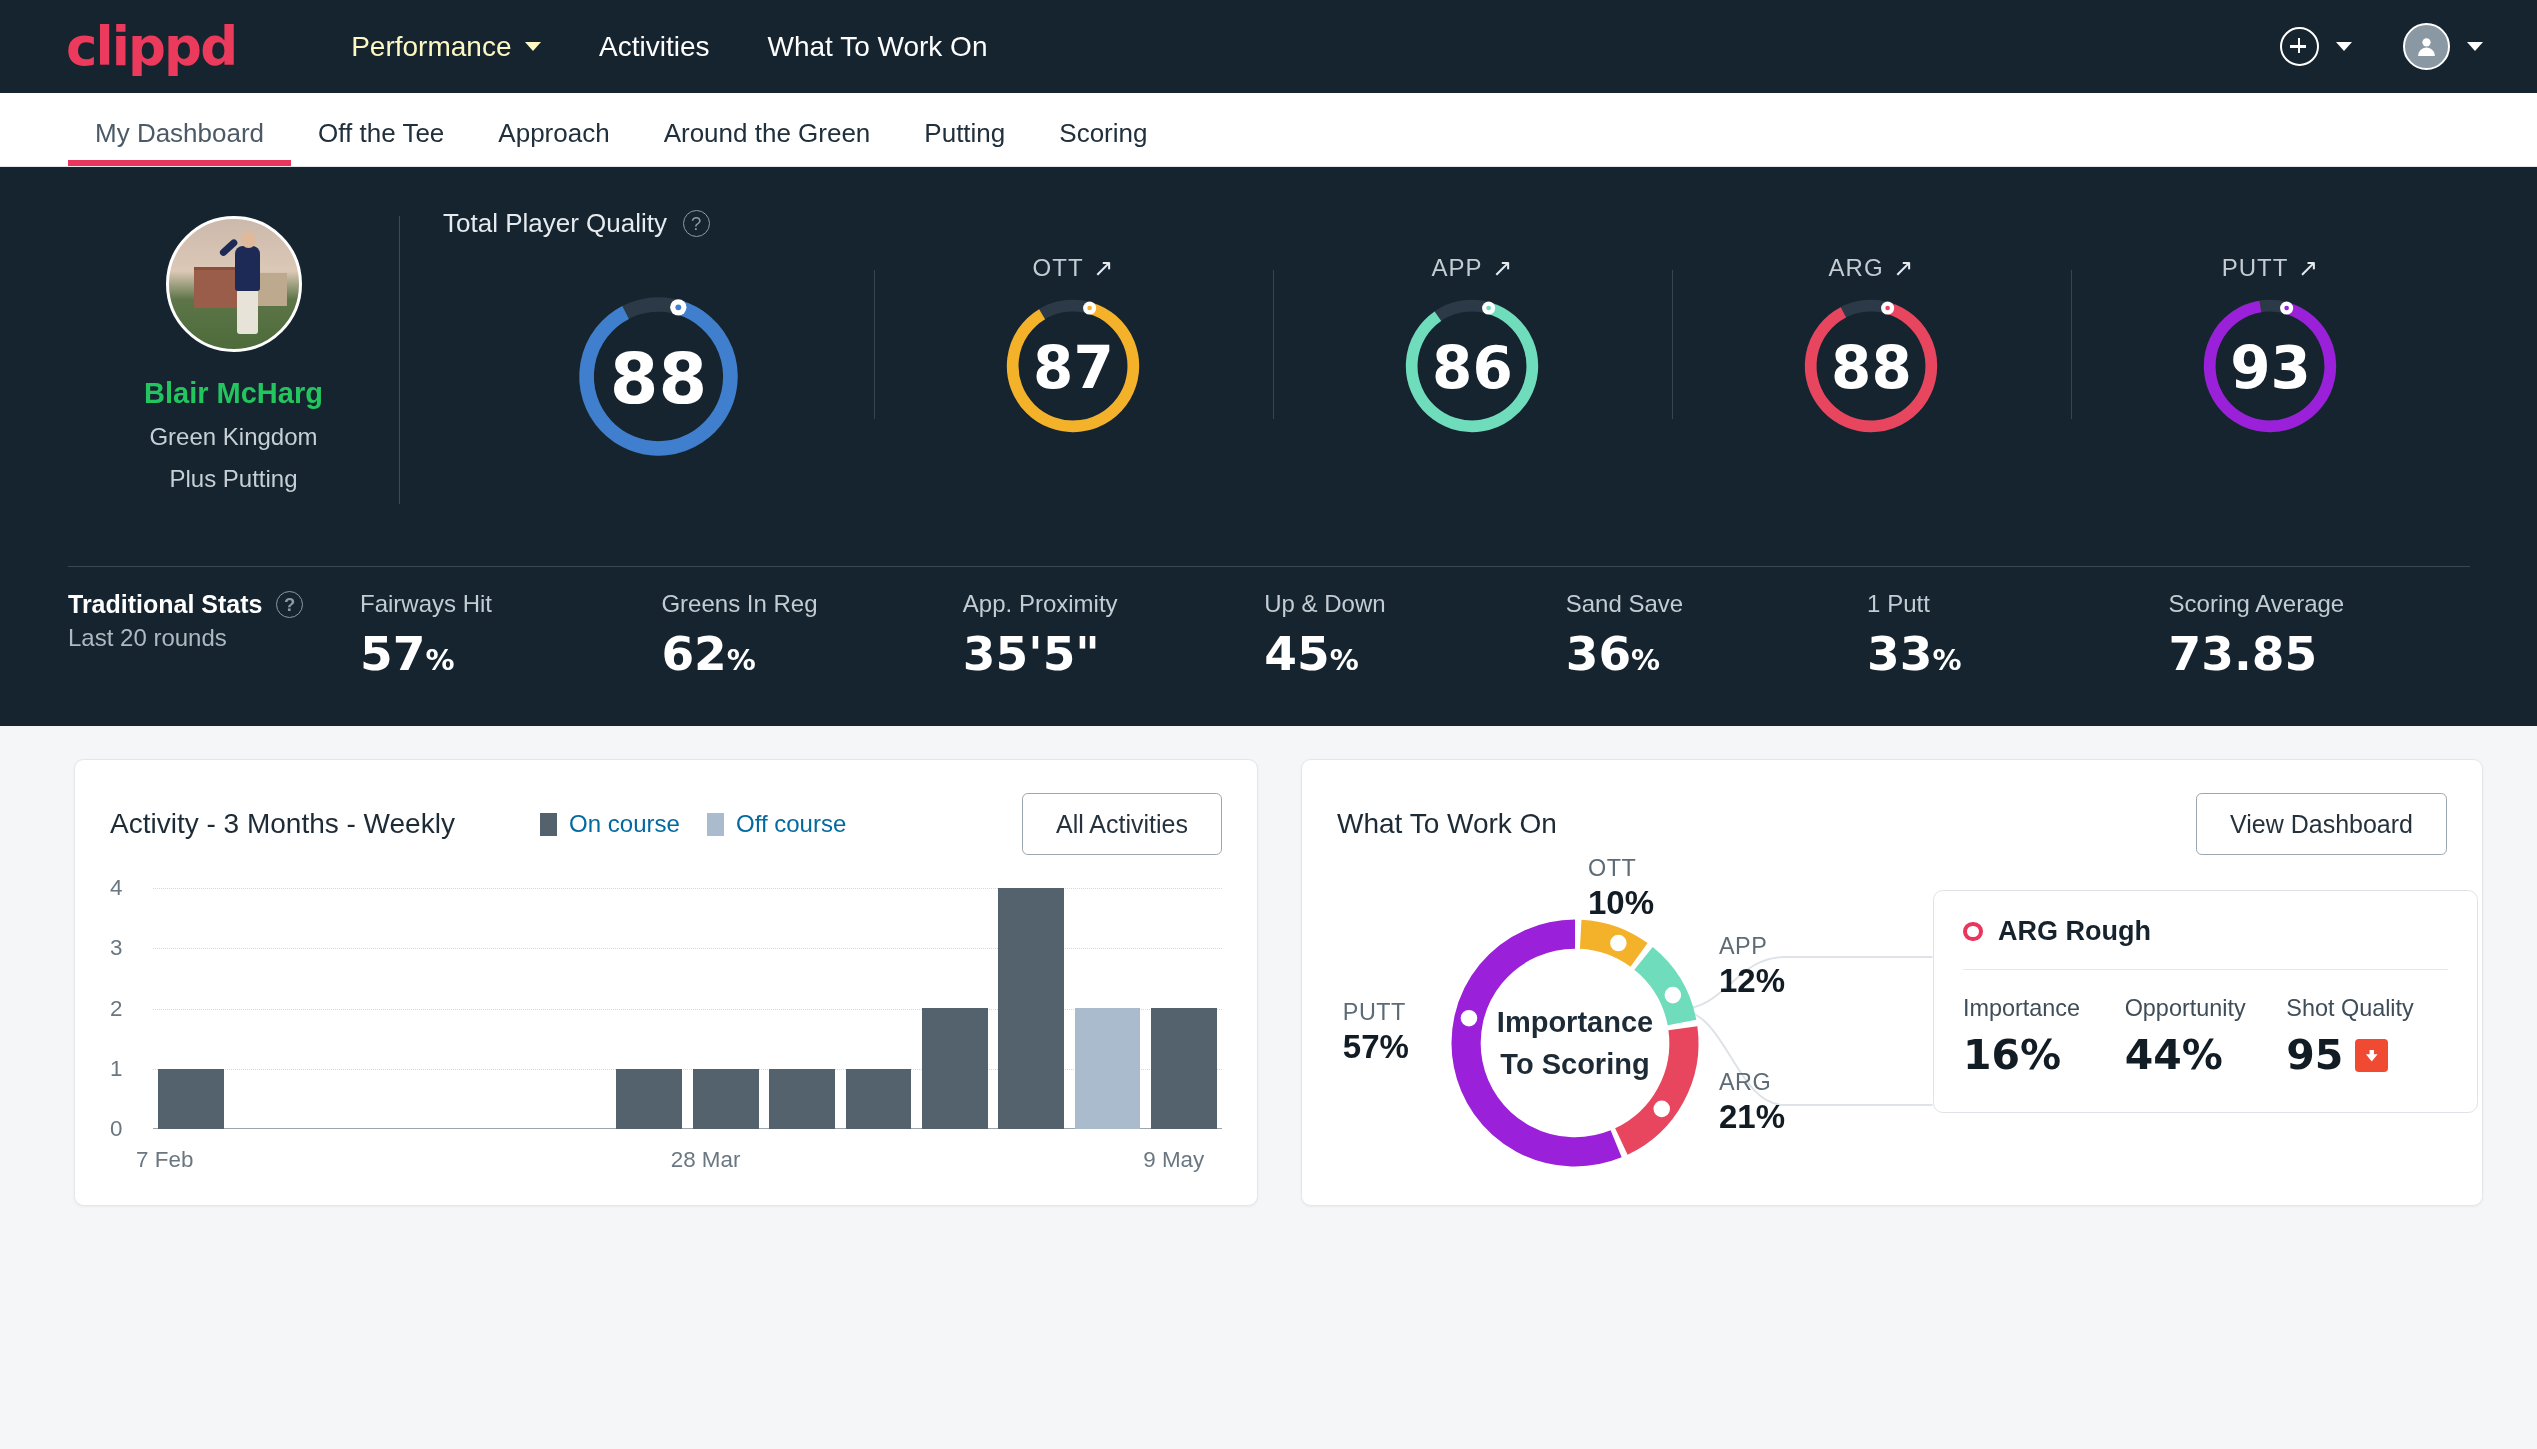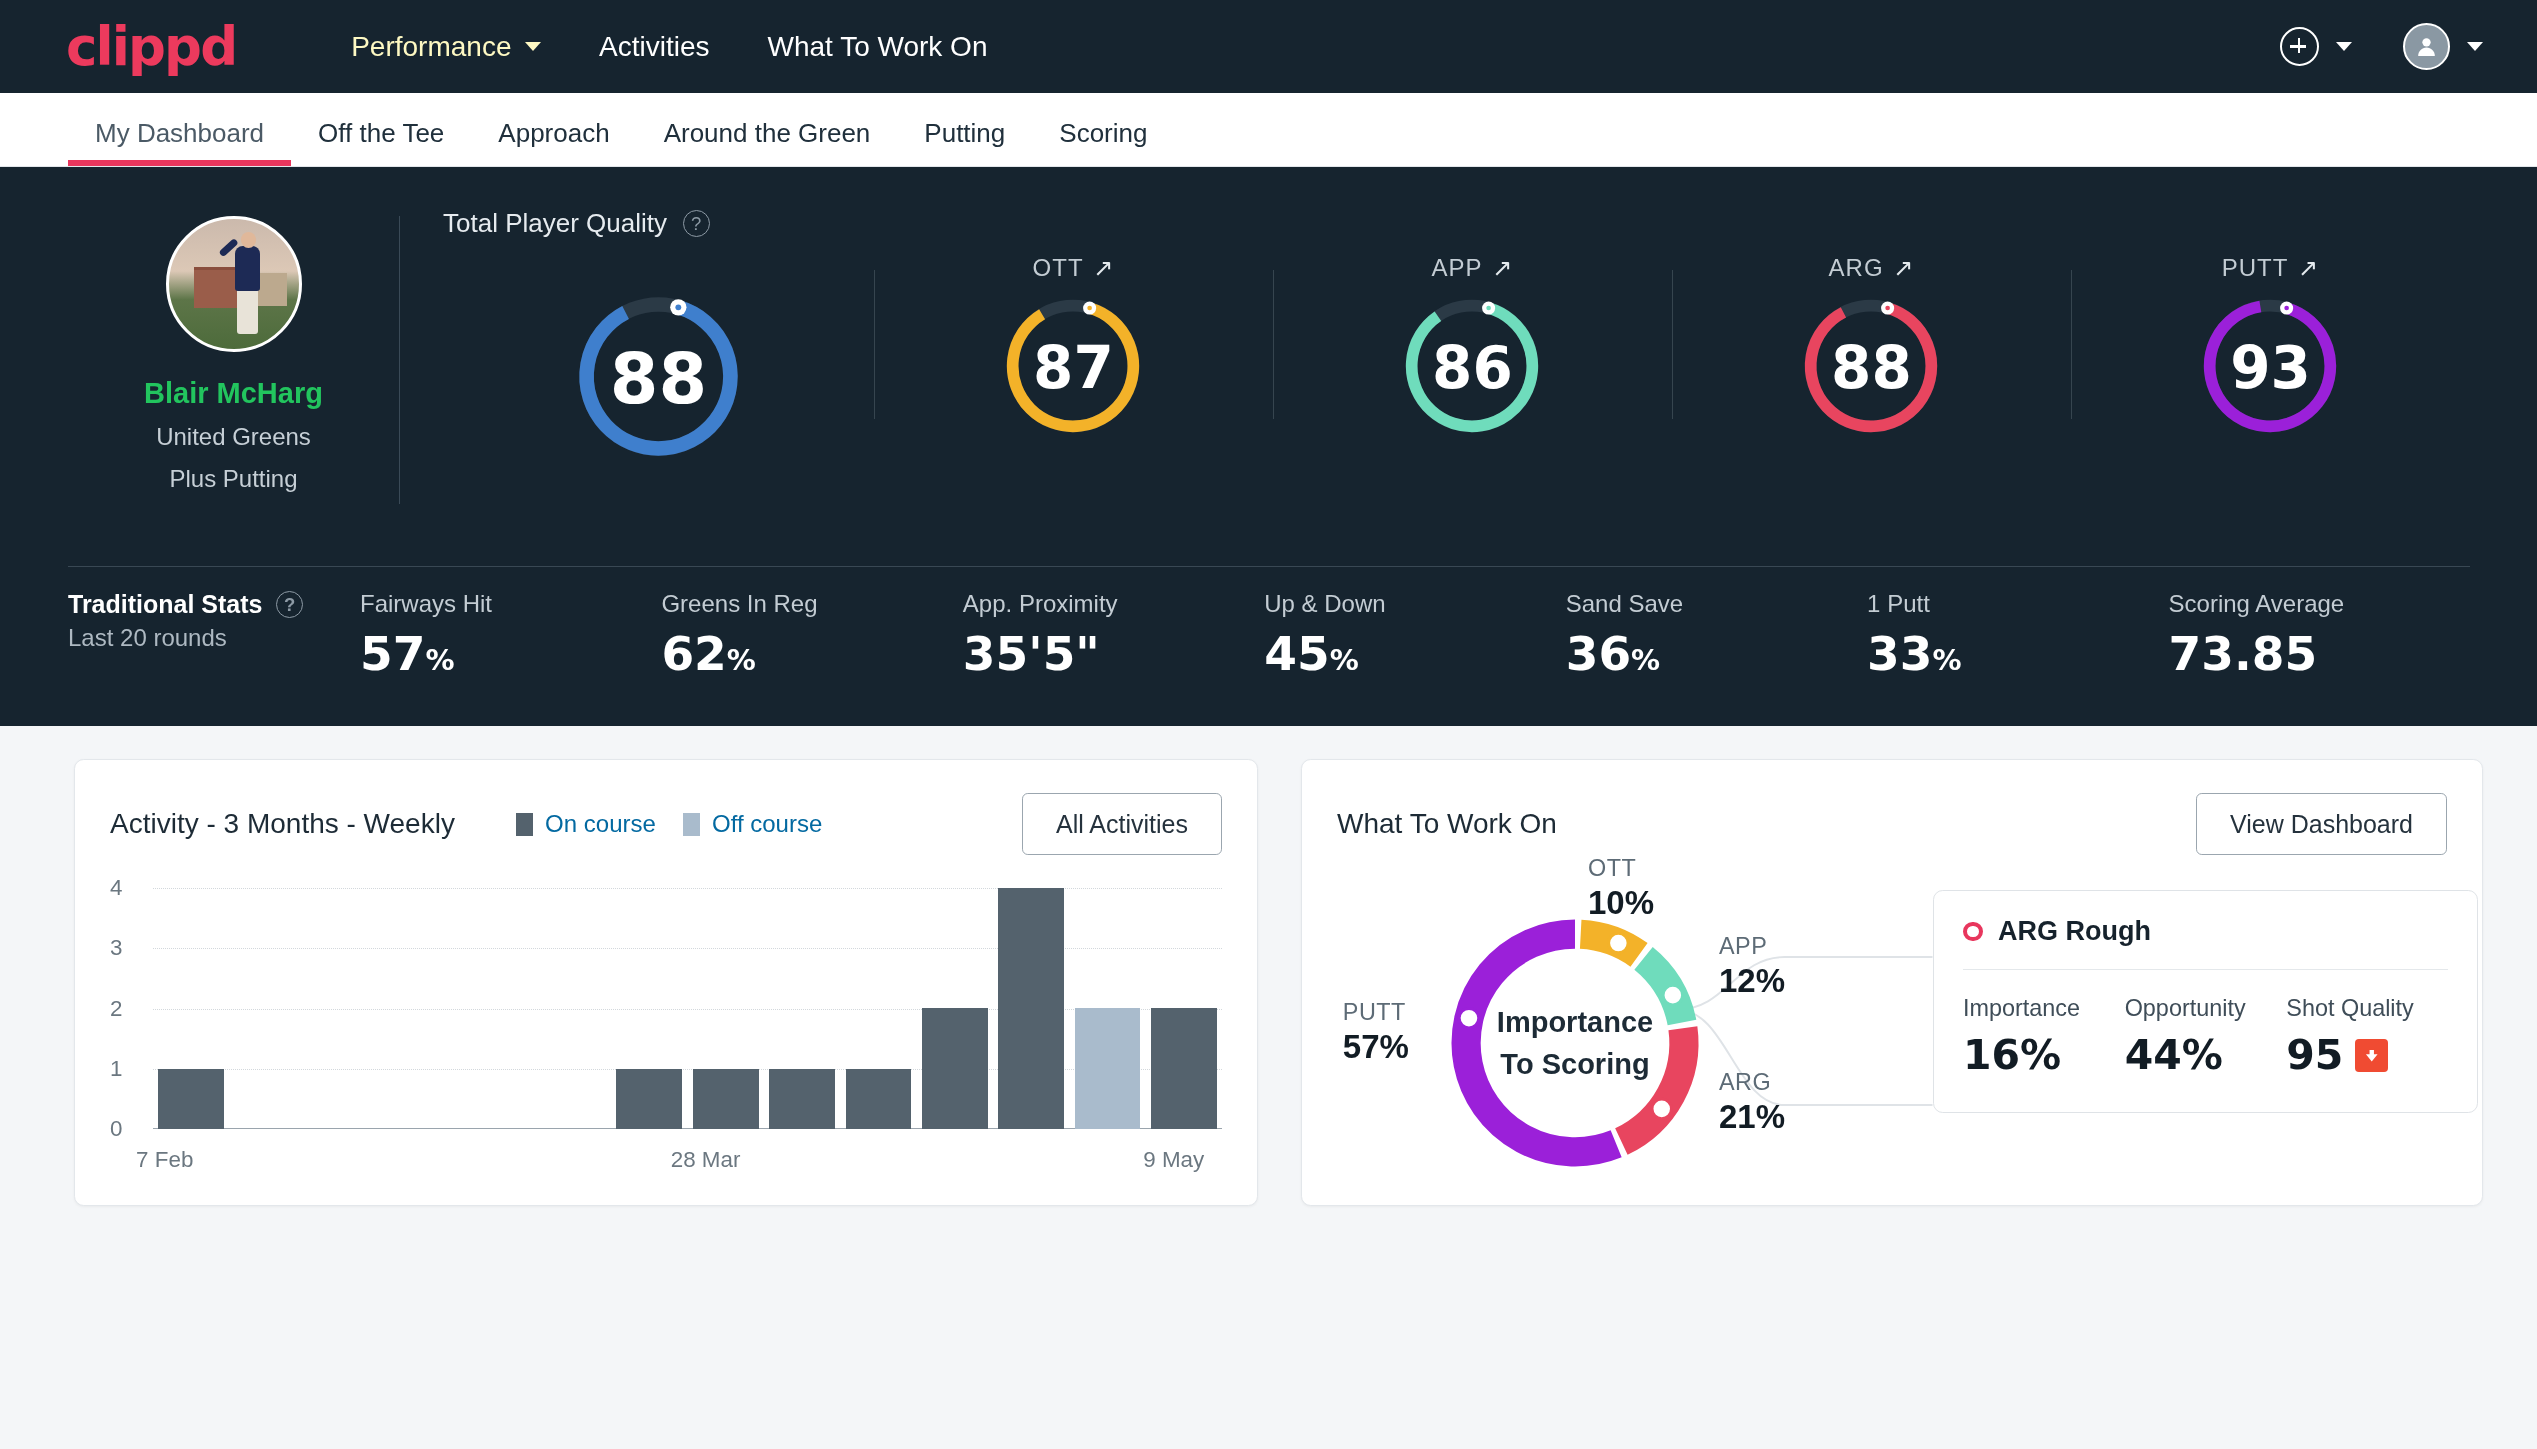--- a/index.html
+++ b/index.html
@@ -237,21 +237,21 @@
   .card {
     background: #ffffff;
     border: 1px solid #e3e7eb;
     border-radius: 9.7px;
     box-shadow: 0 1px 2.9px rgba(0,0,0,.05);
     padding: 33px 35px 25px 35px;
   }
   .card.left { width: 1184px; }
   .card.right { flex: 1; }
   .cardhead {
-    display: flex; align-items: center; gap: 20px;
+    display: flex; align-items: center; gap: 44px;
   }
   .cardtitle { font-size: 28px; color: #1d2b36; font-weight: normal; }
   .legend { display: flex; align-items: center; gap: 27px; margin-left: 41px; }
   .legitem { display: flex; align-items: center; gap: 11.7px; font-size: 24px; color: #0369a1; }
   .swatch { width: 17.5px; height: 23.4px; }
   .sw-on  { background: #54626d; }
   .sw-off { background: #a9bbcc; }
   .btn {
     margin-left: auto;
     border: 1px solid #9ba6af;
@@ -393,21 +393,21 @@
   <div class="profile">
     <div class="pic">
       <div class="bldg"></div>
       <div class="bldg2"></div>
       <div class="golfer-legs"></div>
       <div class="golfer-body"></div>
       <div class="golfer-arm"></div>
       <div class="golfer-head"></div>
     </div>
     <div class="pname">Blair McHarg</div>
-    <div class="pmeta">United Greens</div>
+    <div class="pmeta">Green Kingdom</div>
     <div class="pmeta">Plus Putting</div>
   </div>
   <div class="vdiv-tall"></div>
   <div class="qualwrap">
     <div class="qualtitle">
       <span>Total Player Quality</span>
       <span class="qmark">?</span>
     </div>
     <div class="rings" id="rings">
         <div class="ringcell main">

